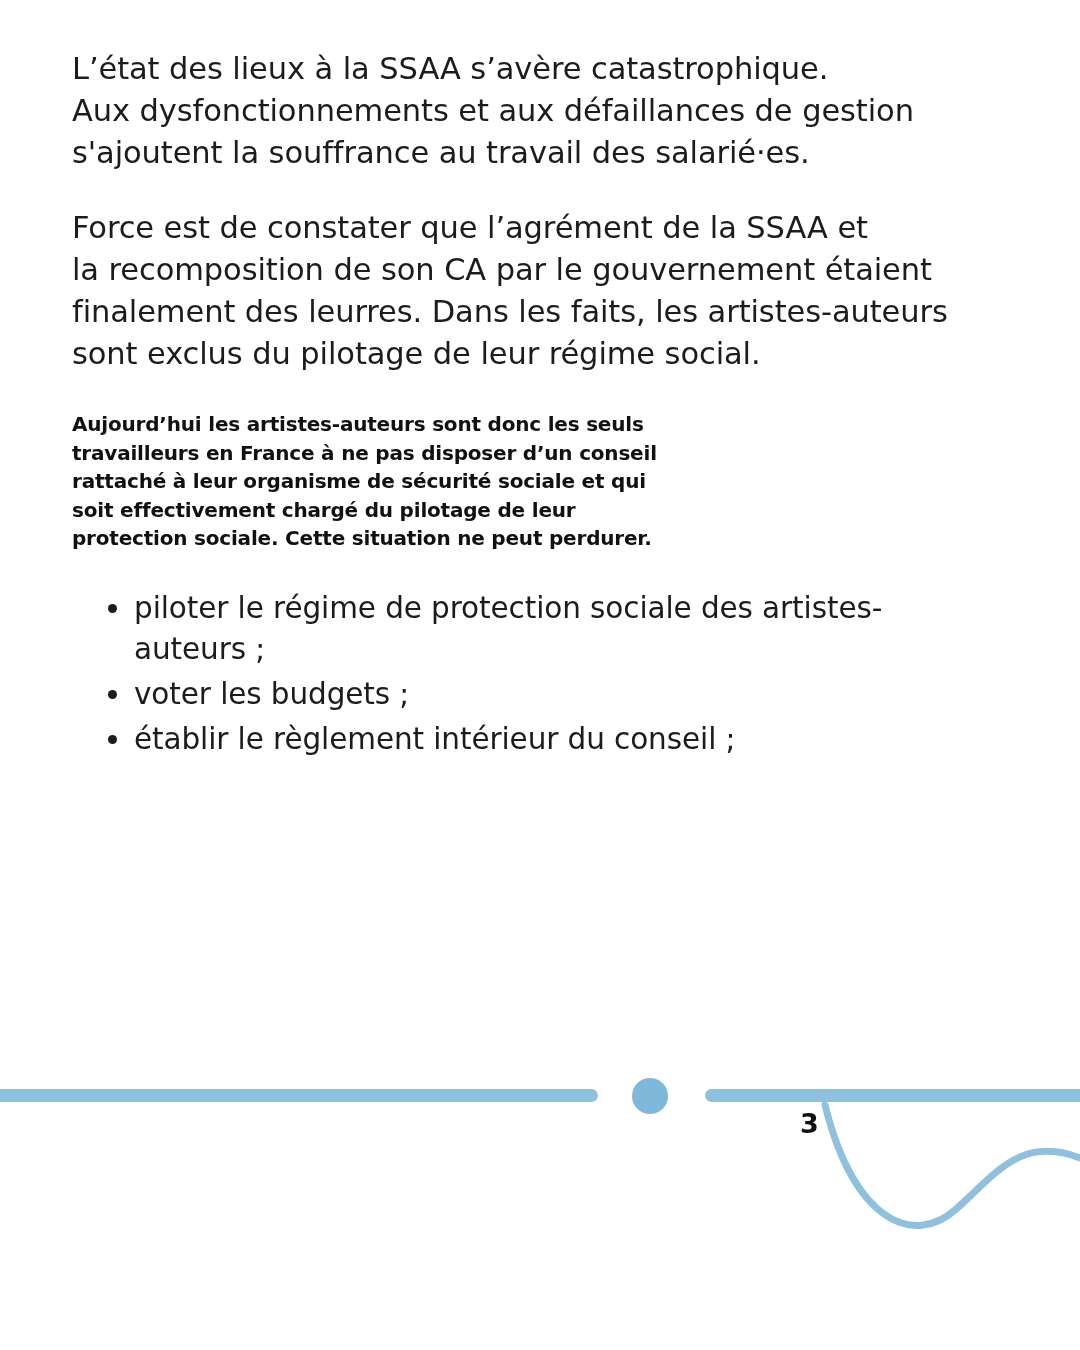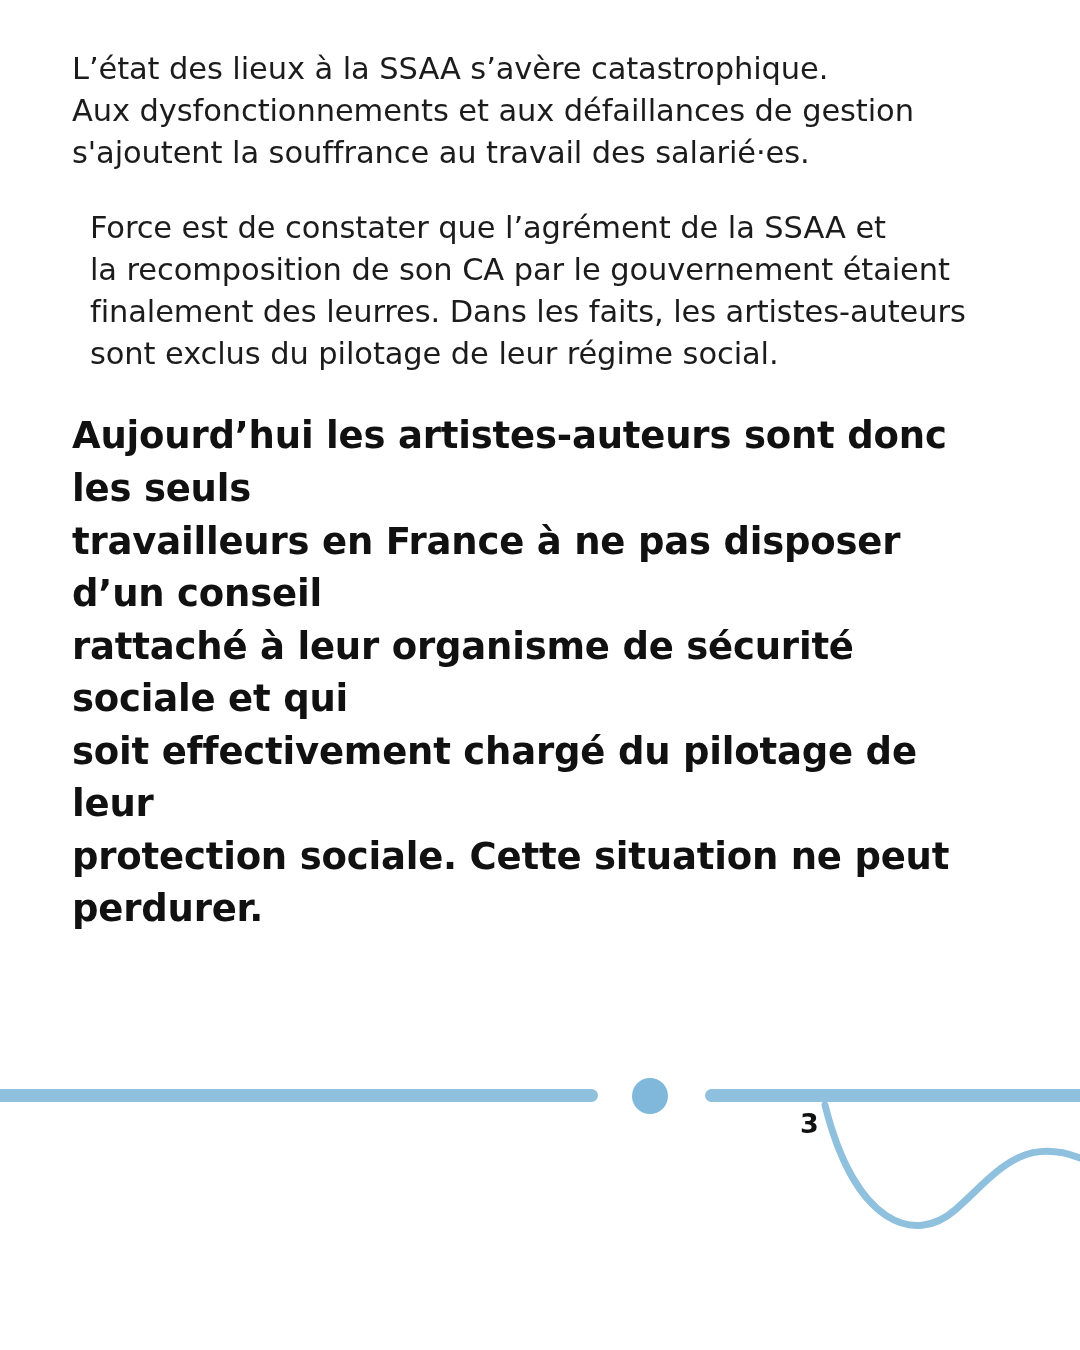--- a/index.html
+++ b/index.html
@@ -35,25 +35,24 @@
     line-height: 1.37;
     color: #1c1c1c;
     margin: 0 0 34px 0;
     font-weight: 400;
     letter-spacing: -0.1px;
     white-space: pre-line;
   }
 
   .para.tight {
     margin-bottom: 36px;
-    margin-left: 18px;
   }
 
   .bold-block {
-    font-size: 37px;
+    font-size: 20px;
     line-height: 1.42;
     font-weight: 700;
     color: #111111;
     margin: 0 0 36px 0;
     letter-spacing: -0.2px;
     white-space: pre-line;
   }
 
   .heading-blue {
     font-size: 30px;
@@ -161,20 +160,25 @@
 finalement des leurres. Dans les faits, les artistes-auteurs
 sont exclus du pilotage de leur régime social.</p>
 
     <p class="bold-block">Aujourd’hui les artistes-auteurs sont donc les seuls
 travailleurs en France à ne pas disposer d’un conseil
 rattaché à leur organisme de sécurité sociale et qui
 soit effectivement chargé du pilotage de leur
 protection sociale. Cette situation ne peut perdurer.</p>
 
 
+    <ul class="bullets">
+      <li>piloter le régime de protection sociale des artistes-auteurs ;</li>
+      <li>voter les budgets ;</li>
+      <li>établir le règlement intérieur du conseil ;</li>
+    </ul>
 
   </div>
 
   <div class="footer-rule">
     <div class="rule-left"></div>
     <div class="rule-dot"></div>
     <div class="rule-right"></div>
   </div>
 
   <svg class="swoosh" viewBox="0 0 300 140">

